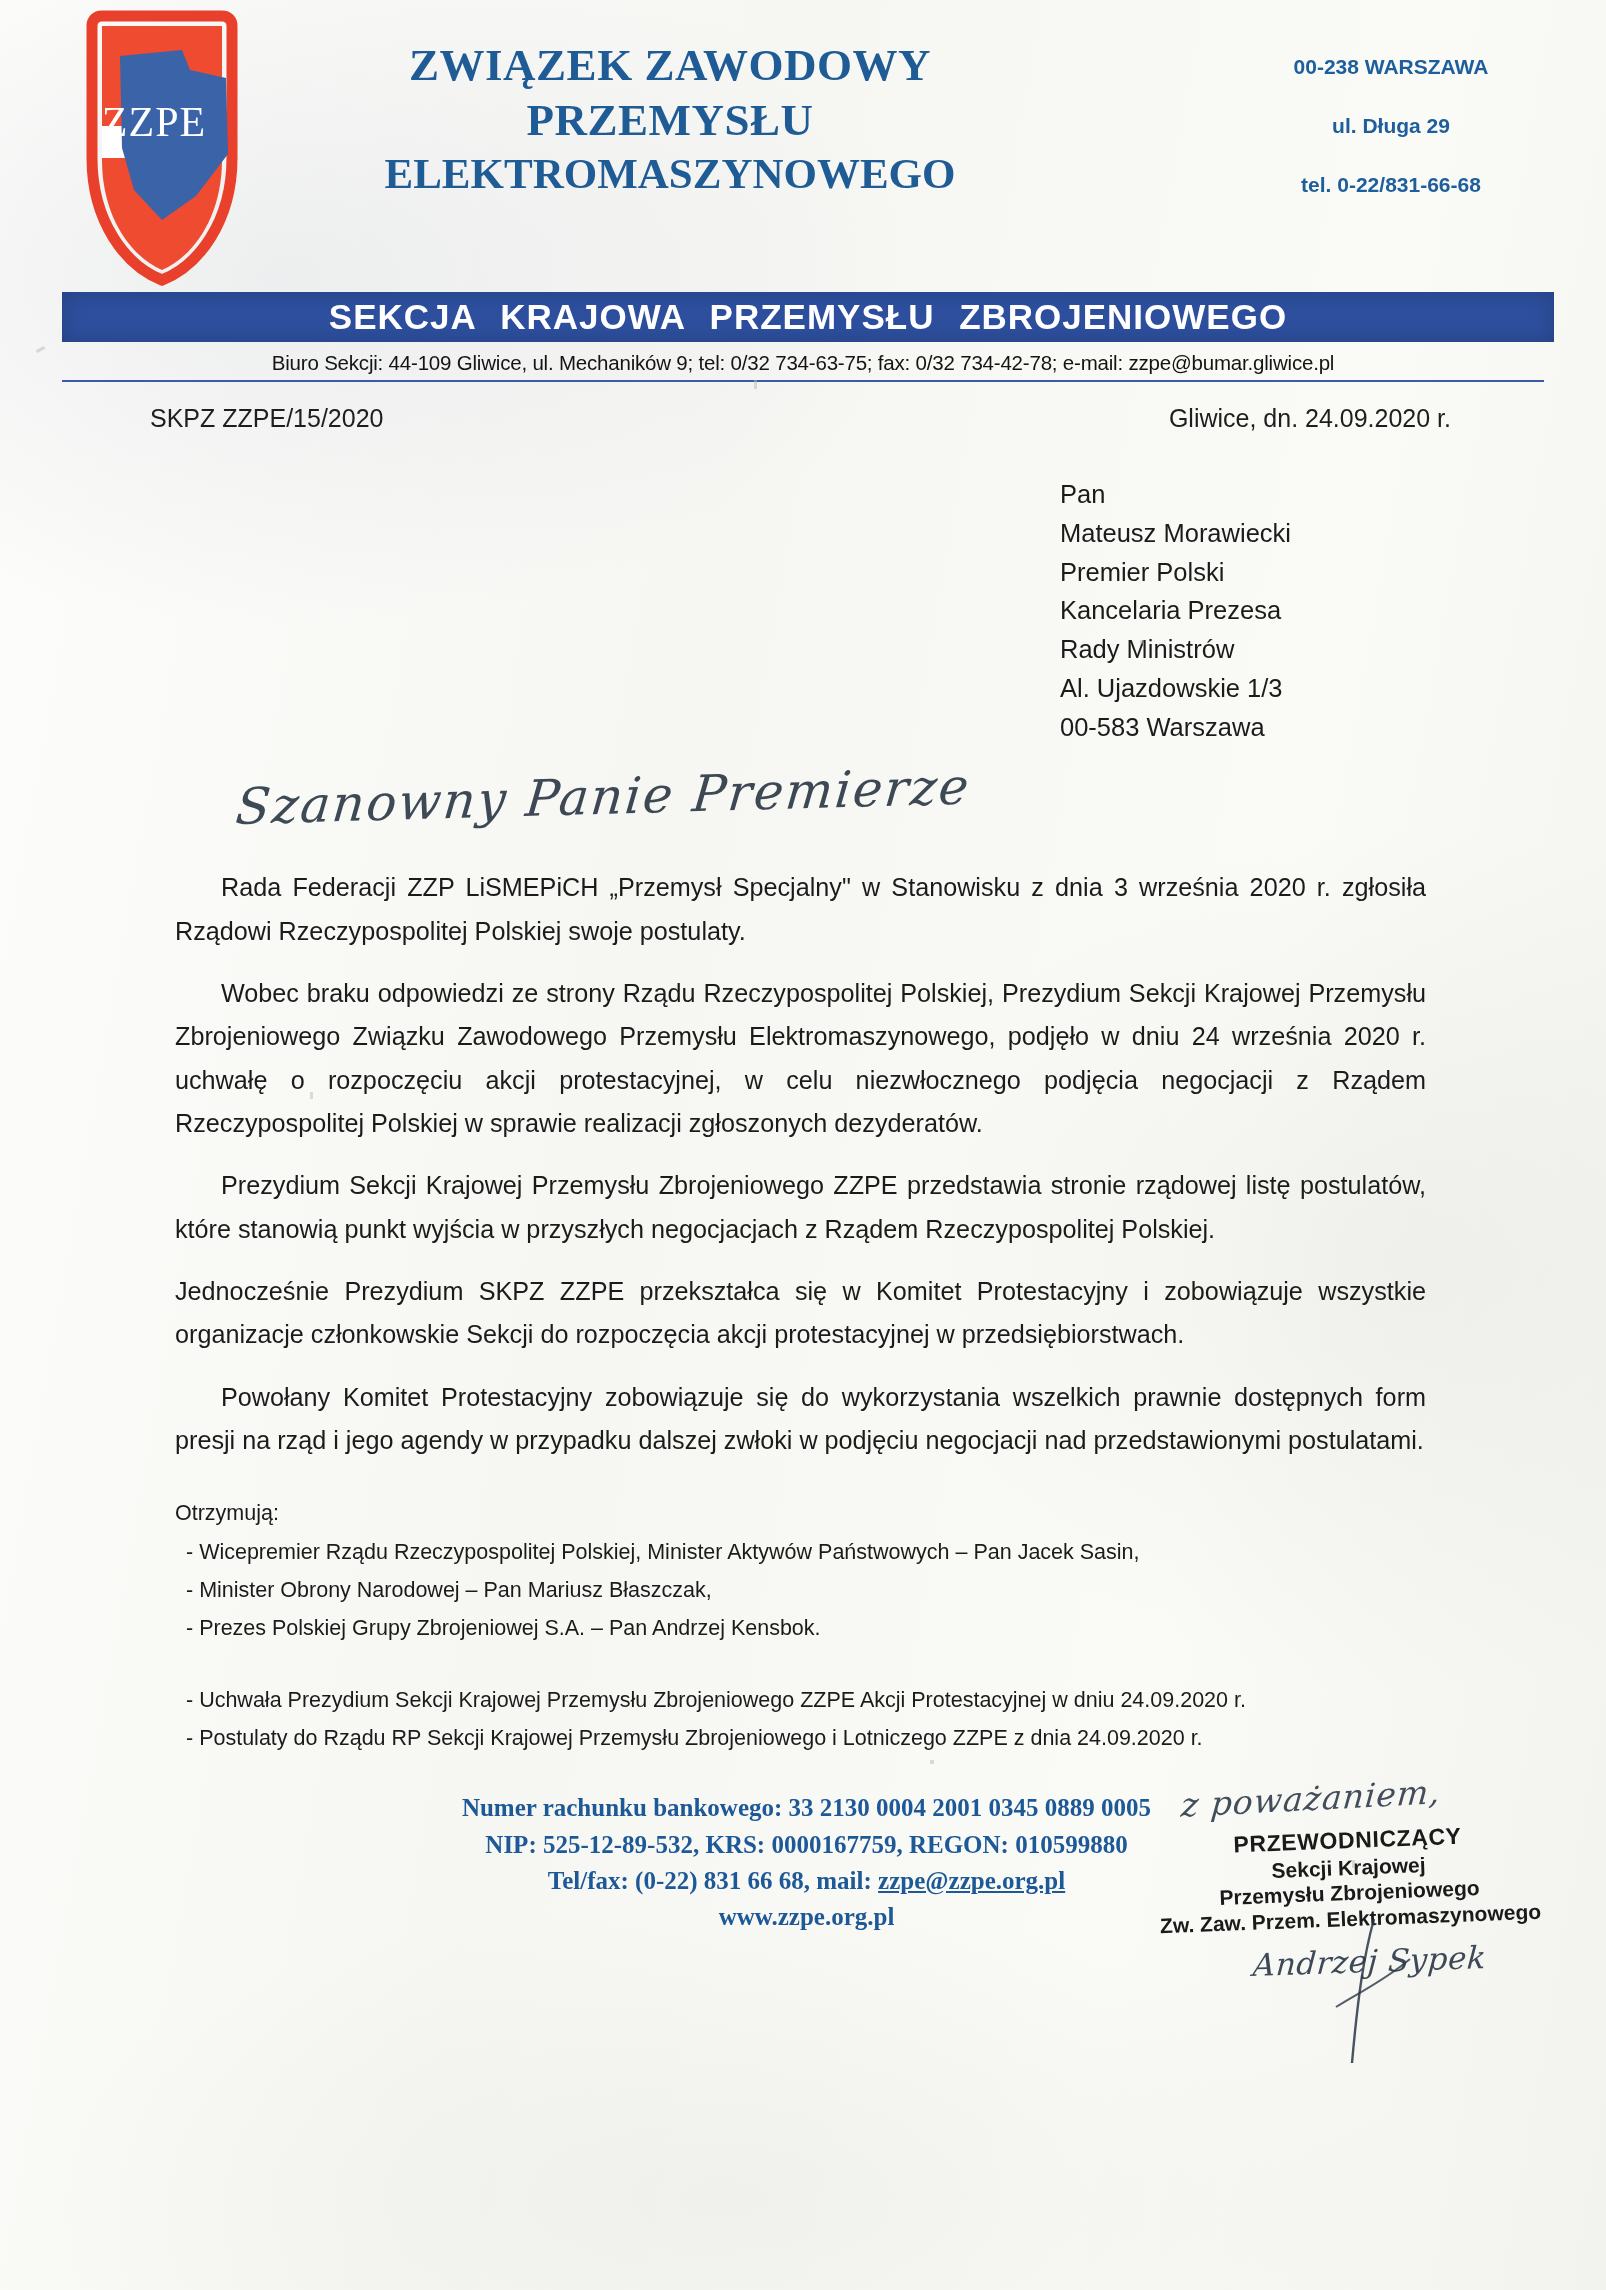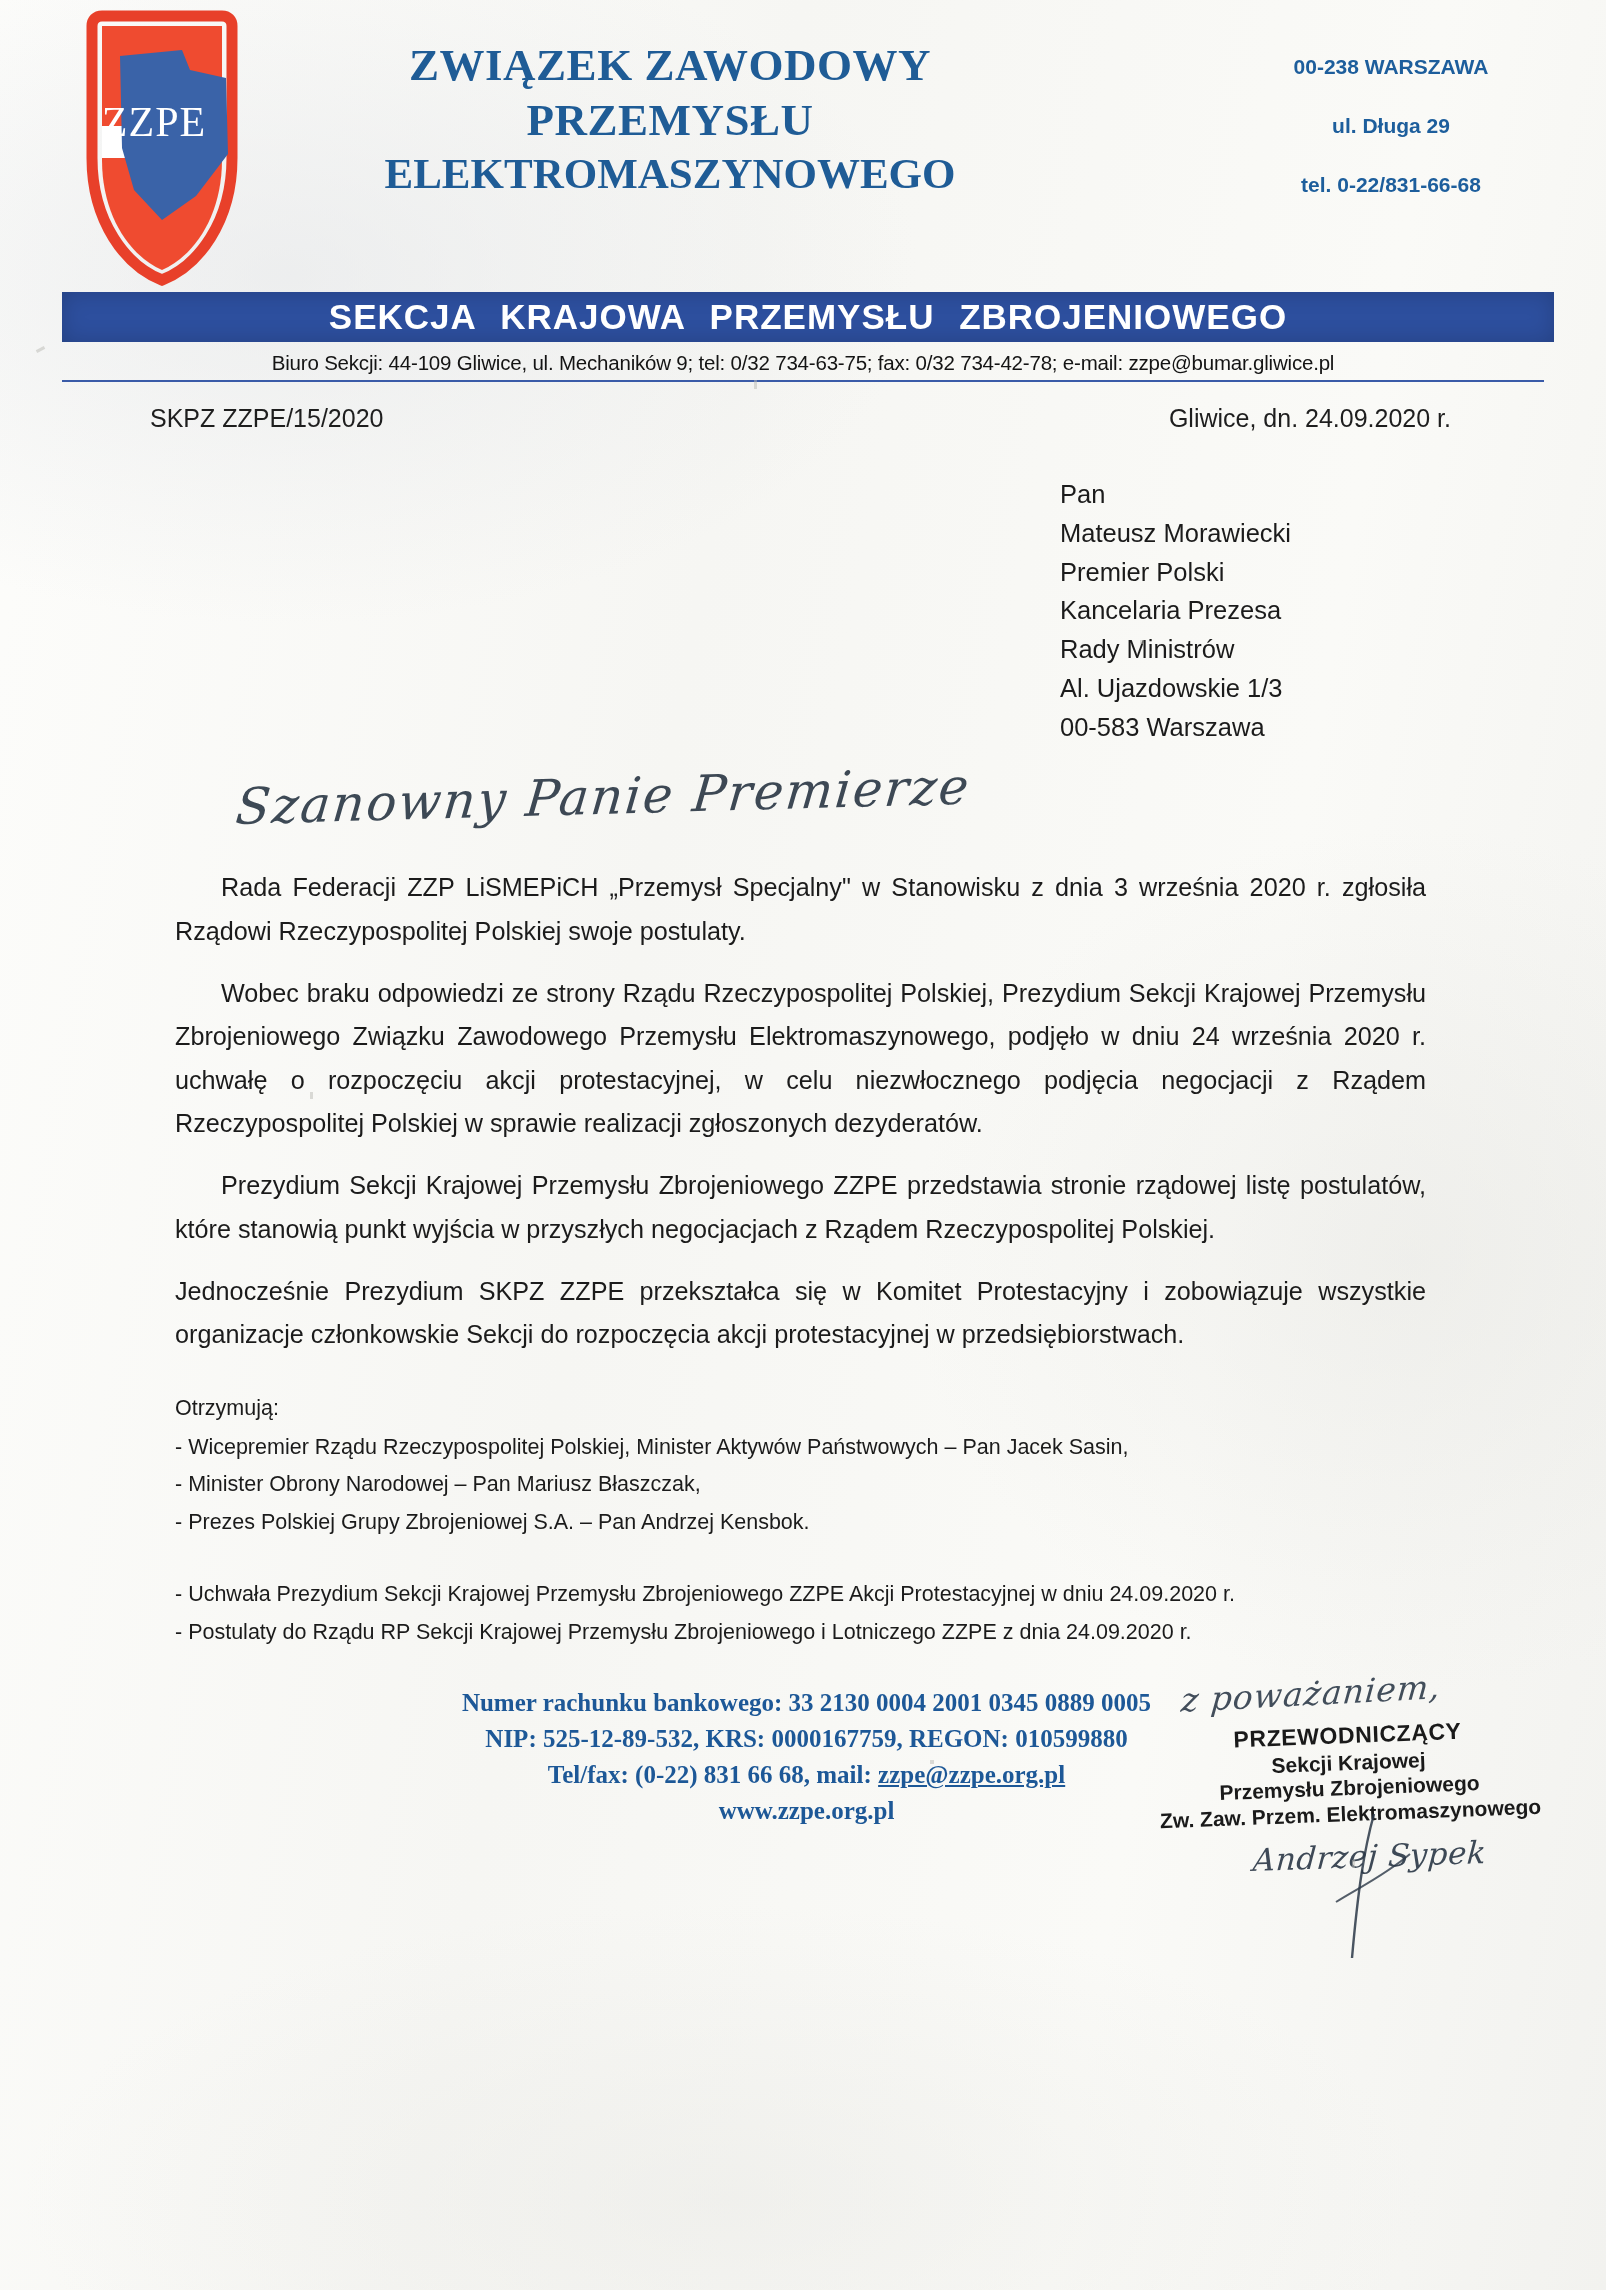--- a/index.html
+++ b/index.html
@@ -147,21 +147,21 @@
 
   
   .notes {
     margin: 34px 180px 0 175px;
     font-size: 21.5px;
     line-height: 1.62;
     color: #1b1b1b;
   }
   .notes .head { margin-bottom: 4px; }
   .notes ul { list-style: none; margin: 0 0 0 0; padding: 0; }
-  .notes li { margin: 0 0 3px 0; }
+  .notes li { margin: 0 0 3px 11px; }
   .notes .gap { height: 34px; }
 
   
   .sig-area {
     position: relative;
     height: 210px;
     margin-top: 10px;
   }
   .sig-closing {
     position: absolute;
@@ -292,20 +292,21 @@
       <div>00-583 Warszawa</div>
     </div>
 
     <div class="salutation">Szanowny Panie Premierze</div>
 
     <div class="body">
       <p>Rada Federacji ZZP LiSMEPiCH „Przemysł Specjalny" w Stanowisku z dnia 3 września 2020 r. zgłosiła Rządowi Rzeczypospolitej Polskiej swoje postulaty.</p>
       <p>Wobec braku odpowiedzi ze strony Rządu Rzeczypospolitej Polskiej, Prezydium Sekcji Krajowej Przemysłu Zbrojeniowego Związku Zawodowego Przemysłu Elektromaszynowego, podjęło w dniu 24 września 2020 r. uchwałę o rozpoczęciu akcji protestacyjnej, w celu niezwłocznego podjęcia negocjacji z Rządem Rzeczypospolitej Polskiej w sprawie realizacji zgłoszonych dezyderatów.</p>
       <p>Prezydium Sekcji Krajowej Przemysłu Zbrojeniowego ZZPE przedstawia stronie rządowej listę postulatów, które stanowią punkt wyjścia w przyszłych negocjacjach z Rządem Rzeczypospolitej Polskiej.</p>
       <p class="noindent">Jednocześnie Prezydium SKPZ ZZPE przekształca się w Komitet Protestacyjny i zobowiązuje wszystkie organizacje członkowskie Sekcji do rozpoczęcia akcji protestacyjnej w przedsiębiorstwach.</p>
+      <p>Powołany Komitet Protestacyjny zobowiązuje się do wykorzystania wszelkich prawnie dostępnych form presji na rząd i jego agendy w przypadku dalszej zwłoki w podjęciu negocjacji nad przedstawionymi postulatami.</p>
     </div>
 
     <div class="notes">
       <div class="head">Otrzymują:</div>
       <ul>
         <li>-  Wicepremier Rządu Rzeczypospolitej Polskiej, Minister Aktywów Państwowych – Pan Jacek Sasin,</li>
         <li>-  Minister Obrony Narodowej – Pan Mariusz Błaszczak,</li>
         <li>-  Prezes Polskiej Grupy Zbrojeniowej S.A. – Pan Andrzej Kensbok.</li>
       </ul>
       <div class="gap"></div>

